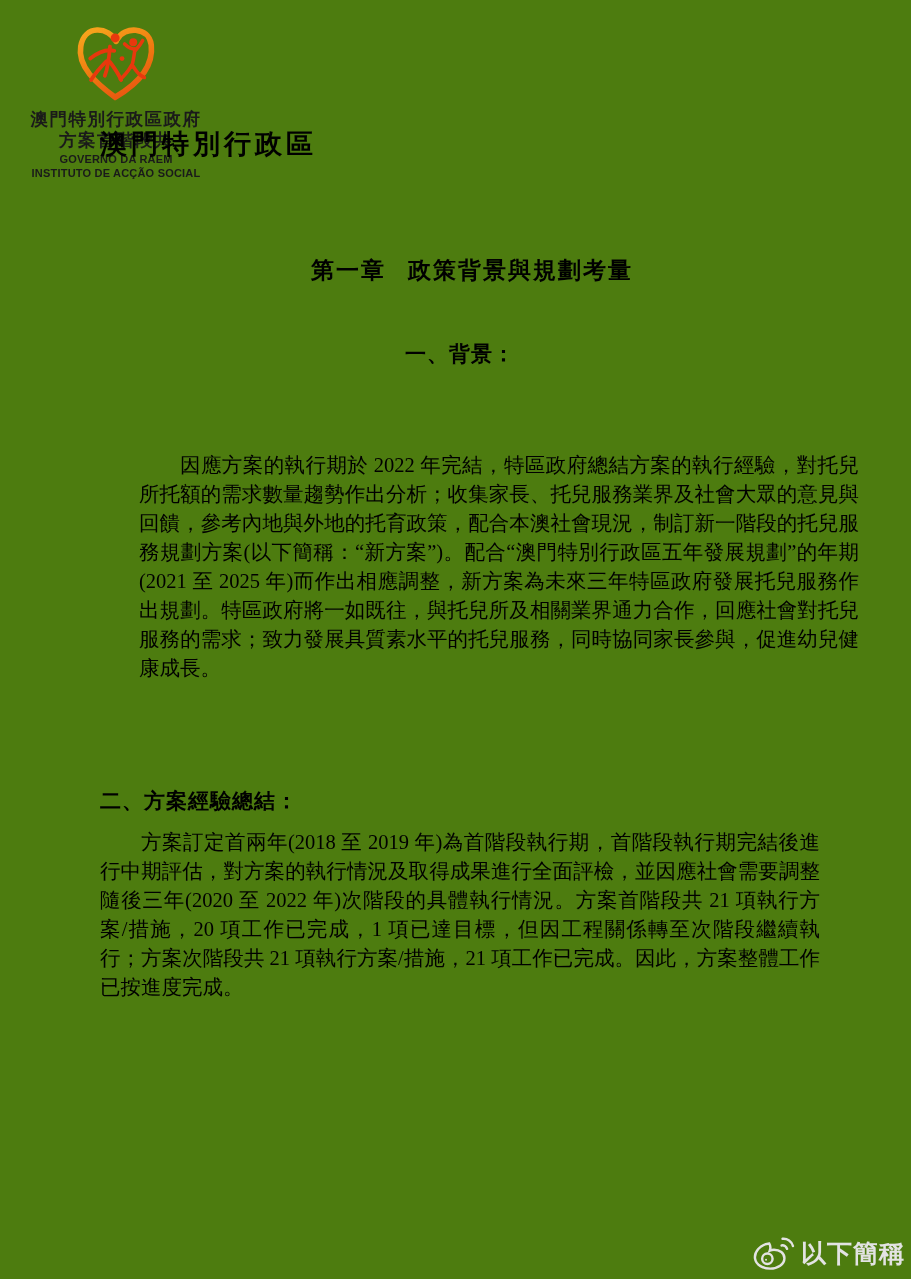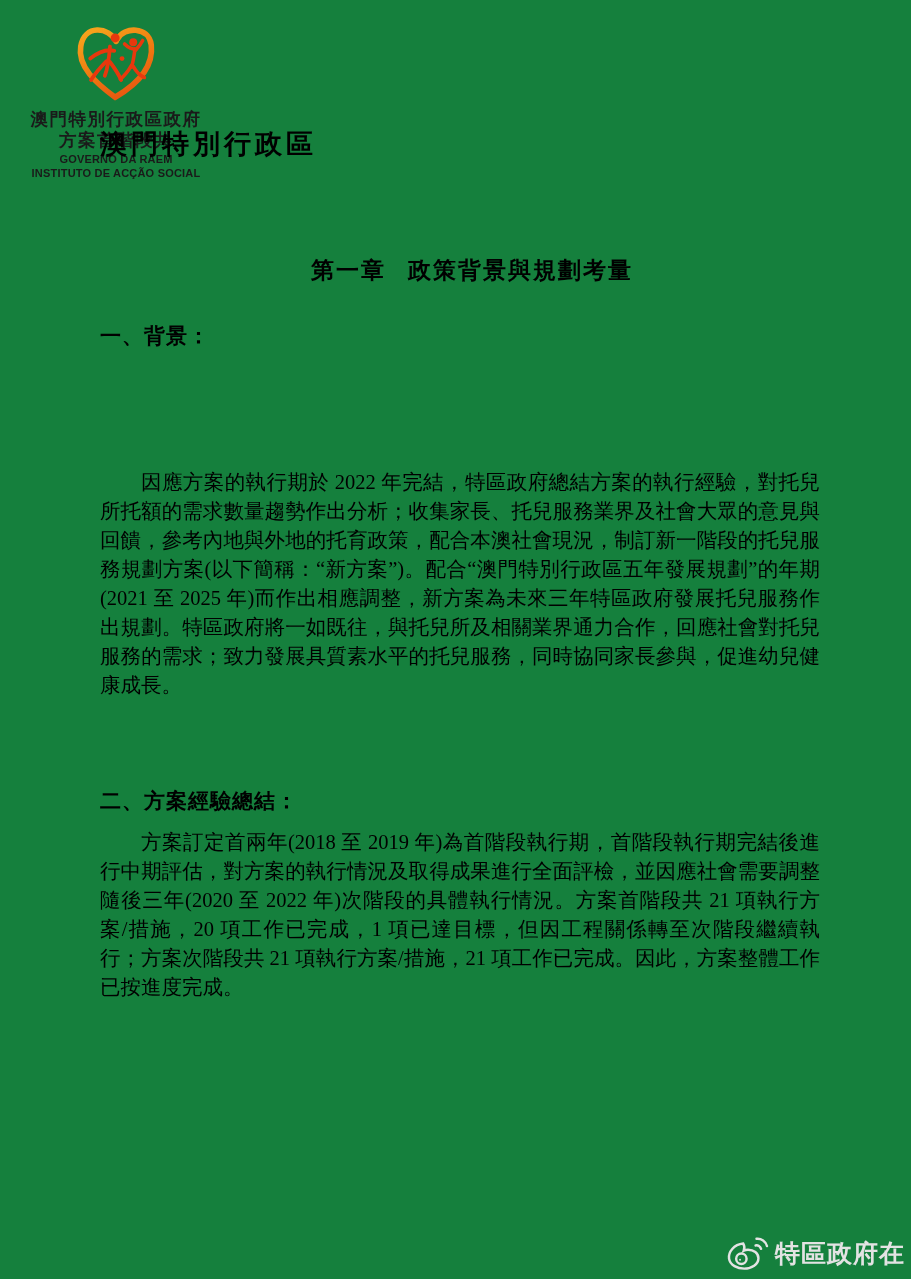--- a/index.html
+++ b/index.html
@@ -1,20 +1,20 @@
 <!DOCTYPE html>
 <html><head>
 <meta charset="utf-8">
 <style>
   html, body { margin: 0; padding: 0; background: #ffffff; }
   .page {
     position: relative;
     width: 911px;
     height: 1279px;
-    background: #15803d;
+    background: #4d7c0f;
     color: #000000;
     font-family: "Liberation Serif", "DejaVu Serif", serif;
     overflow: hidden;
   }
 
   
   .logo-block {
     position: absolute;
     left: 18px;
     top: 20px;
@@ -78,23 +78,23 @@
     text-align: justify;
     margin: 0;
   }
   .sec-heading {
     font-weight: 700;
     font-size: 21px;
     letter-spacing: 1px;
     text-align: left;
   }
   .para { text-indent: 41px; }
-  .h-bg   { top: 322px; }
+  .h-bg   { top: 340px; text-align: center; }
   .p-1    { top: 359px; }
-  .p-2    { top: 468px; }
+  .p-2    { top: 451px; margin-left: 39px; }
   .h-sum  { top: 787px; }
   .p-3    { top: 828px; }
   .h-sub  { top: 1030px; }
   .p-4    { top: 1070px; }
   .h-sub .sub-num { margin-right: 38px; }
 
   
   .watermark {
     position: absolute;
     right: 6px;
@@ -170,16 +170,16 @@
   <div class="watermark">
     <svg class="weibo-svg" viewBox="0 0 46 38" aria-hidden="true">
       <g fill="none" stroke="#e3e3e3" stroke-width="2.6" stroke-linecap="round">
         <path d="M18 9 C 8 10, 2 18, 3 25 C 4 32, 12 35.5, 19 35.5 C 27 35.5, 34 31, 34 24.5 C 34 19, 29 15.5, 23 15.5 C 21 15.5, 19.5 16, 18.5 16.5 C 19.5 14, 19.5 11.5, 18 9 Z"></path>
         <circle cx="16" cy="25" r="5.5"></circle>
         <circle cx="14.6" cy="26.2" r="1" fill="#e3e3e3" stroke="none"></circle>
         <path d="M31 11 C 33.5 10.5, 36 12, 36.8 14.6"></path>
         <path d="M32 4 C 37 3.5, 41.8 6.5, 43 11.6"></path>
       </g>
     </svg>
-    <span>特區政府在</span>
+    <span>以下簡稱</span>
   </div>
 
 </div>
 
 </body></html>

